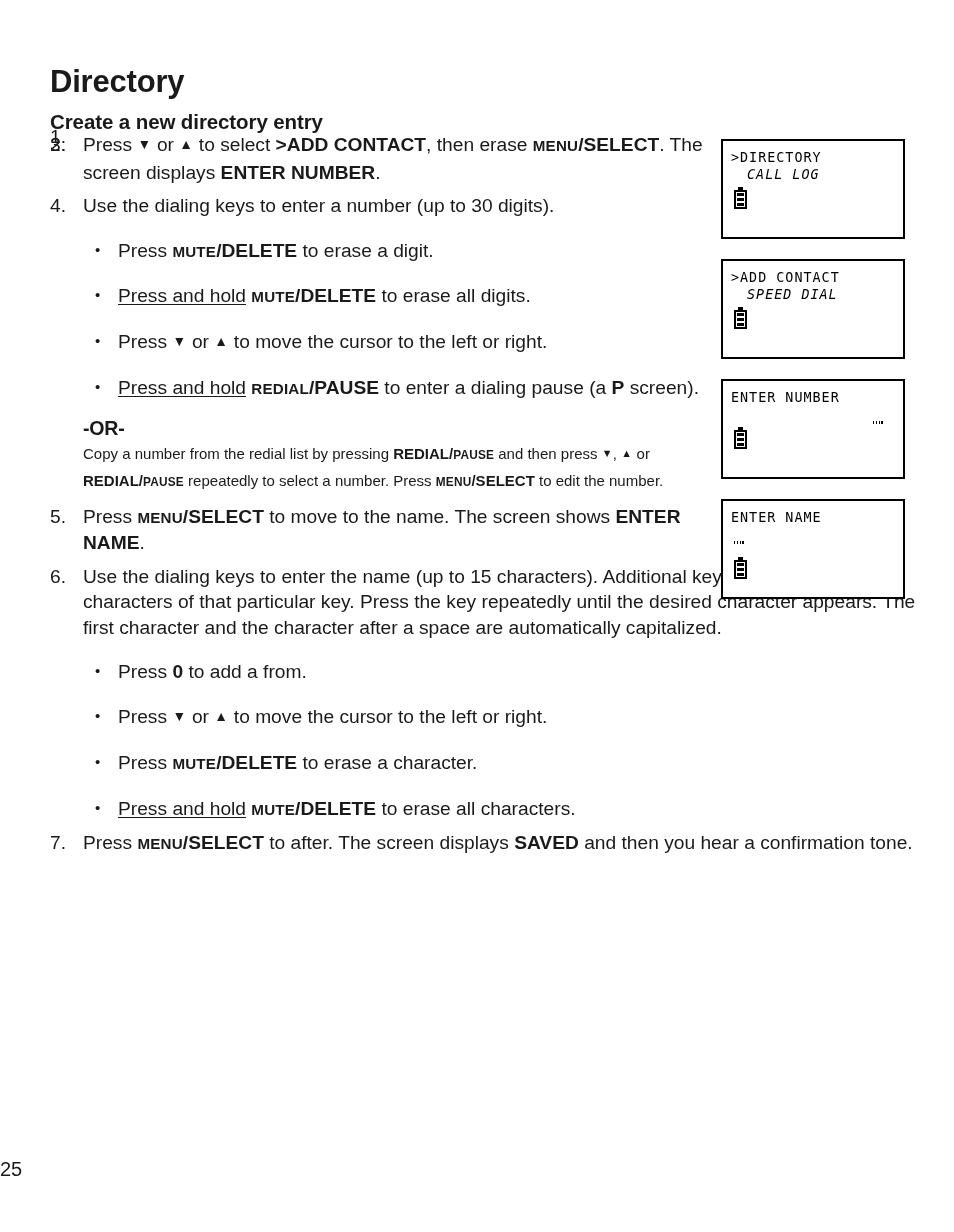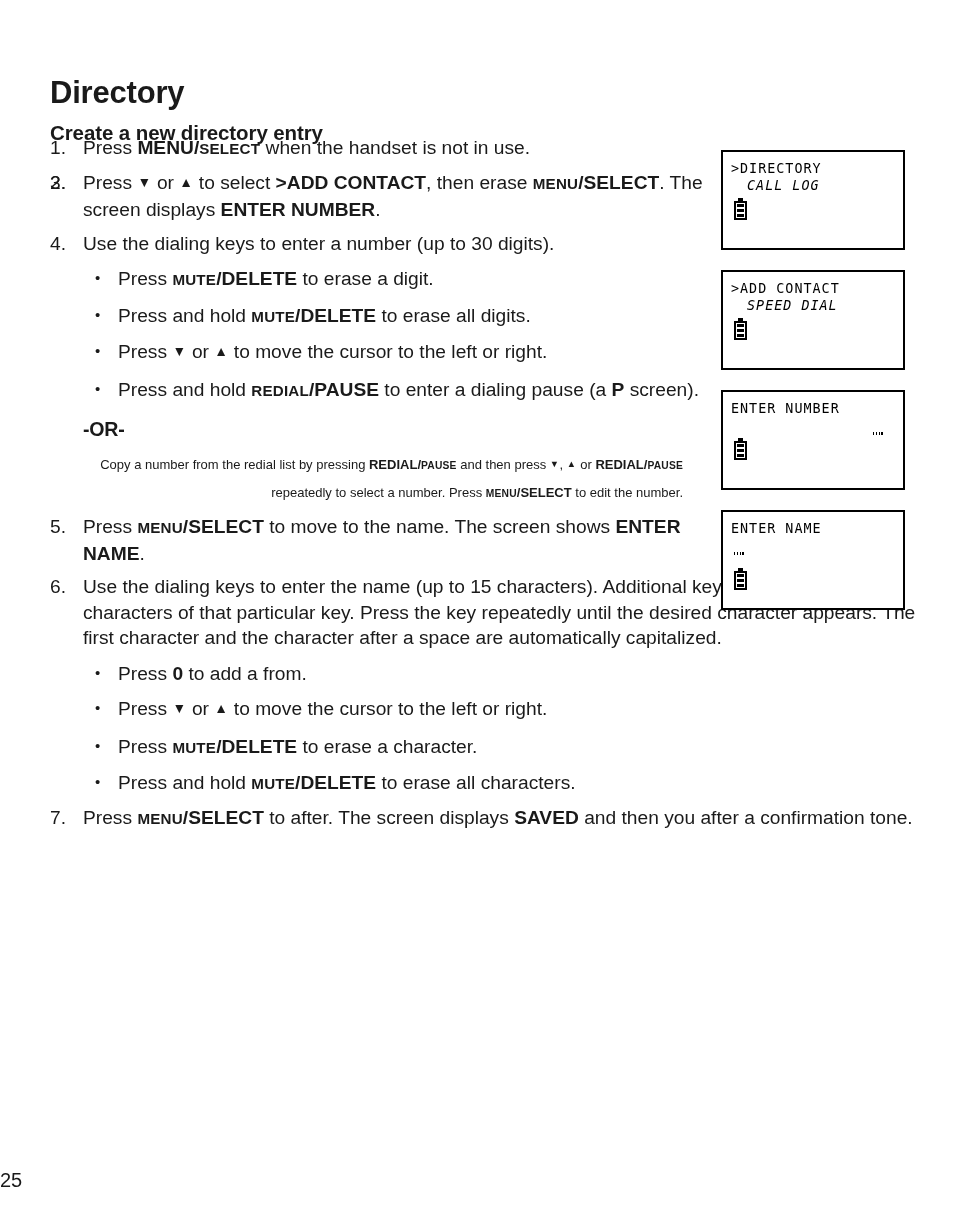--- a/index.html
+++ b/index.html
@@ -11,21 +11,21 @@
     width: 954px;
     height: 1232px;
     position: relative;
     font-family: "Liberation Sans", sans-serif;
     color: #1a1a1a;
     overflow: hidden;
   }
 
   .page {
     position: absolute;
-    left: 0; top: 11px;
+    left: 0; top: 0;
     width: 954px;
     height: 916px;
   }
 
   
   .page-title {
     position: absolute;
     left: 50px;
     top: 42px;
     font-size: 31px;
@@ -74,21 +74,21 @@
   .bullets {
     margin: 0;
     padding: 0;
     list-style: none;
   }
   .bullets li {
     position: relative;
     font-size: 19.2px;
     line-height: 25.5px;
     padding-left: 35px;
-    margin-top: 10px;
+    margin-top: 19px;
   }
   .bullets li::before {
     content: "\2022";
     position: absolute;
     left: 12px;
     top: -1px;
     font-size: 15px;
   }
   .bullets.narrow li { width: 590px; }
   .bullets.wide   li { width: 820px; }
@@ -97,32 +97,31 @@
     margin-top: 13px;
     margin-left: 0;
   }
   .or-label {
     font-size: 19.6px;
     font-weight: bold;
     line-height: 26px;
     letter-spacing: -0.2px;
   }
   .or-text {
-    font-size: 13px;
+    font-size: 15px;
     line-height: 25.5px;
     width: 600px;
-    margin-top: 10px;
-    text-align: right;
+    margin-top: 0;
   }
 
   
   b.key       { font-weight: bold; }
   
   span.sc     { font-weight: bold; font-size: 0.79em; letter-spacing: 0.2px; }
-  span.ul     { text-underline-offset: 2px; }
+  span.ul     { text-decoration: underline; text-underline-offset: 2px; }
   span.arrow  { font-size: 0.72em; position: relative; top: -2px; letter-spacing: 0.5px; }
 
   
   .lcd {
     position: absolute;
     width: 184px;
     height: 100px;
     border: 2.4px solid #000;
     background: #fff;
     box-sizing: border-box;
@@ -203,21 +202,20 @@
 <body>
 
 <div class="page">
 
   <h1 class="page-title">Directory</h1>
   <h2 class="section-title">Create a new directory entry</h2>
 
   <div class="steps" id="steps-root">
       <div class="step narrow">
         <span class="num">1.</span>
-        <div class="body"><span>Press </span><b class="key">MENU</b><b class="key">/</b><span class="sc">SELECT</span><span> when the handset is not in use.</span></div>
       </div>
       <div class="step narrow">
         <span class="num">2.</span>
       </div>
       <div class="step narrow">
         <span class="num">3.</span>
         <div class="body"><span>Press </span><span class="arrow">▼</span><span> or </span><span class="arrow">▲</span><span> to select </span><b class="key">&gt;ADD CONTACT</b><span>, then erase </span><span class="sc">MENU</span><b class="key">/SELECT</b><span>. The screen displays </span><b class="key">ENTER NUMBER</b><span>.</span></div>
       </div>
       <div class="step narrow">
         <span class="num">4.</span>
@@ -239,21 +237,21 @@
         <span class="num">6.</span>
         <div class="body"><span>Use the dialing keys to enter the name (up to 15 characters). Additional key presses show other characters of that particular key. Press the key repeatedly until the desired character appears. The first character and the character after a space are automatically capitalized.</span><ul class="bullets wide">
             <li><span>Press </span><b class="key">0</b><span> to add a from.</span></li>
             <li><span>Press </span><span class="arrow">▼</span><span> or </span><span class="arrow">▲</span><span> to move the cursor to the left or right.</span></li>
             <li><span>Press </span><span class="sc">MUTE</span><b class="key">/DELETE</b><span> to erase a character.</span></li>
             <li><span class="ul">Press and hold</span><span> </span><span class="sc">MUTE</span><b class="key">/DELETE</b><span> to erase all characters.</span></li>
           </ul></div>
       </div>
       <div class="step wide">
         <span class="num">7.</span>
-        <div class="body"><span>Press </span><span class="sc">MENU</span><b class="key">/SELECT</b><span> to after. The screen displays </span><b class="key">SAVED</b><span> and then you after a confirmation tone.</span></div>
+        <div class="body"><span>Press </span><span class="sc">MENU</span><b class="key">/SELECT</b><span> to after. The screen displays </span><b class="key">SAVED</b><span> and then you hear a confirmation tone.</span></div>
       </div>
     </div>
 
   <div class="lcd lcd-1">
     <div class="lcd-line lcd-l1">&gt;DIRECTORY</div>
     <div class="lcd-line lcd-l2"> CALL LOG</div>
     <div class="battery bat-a">
       <div class="cap"></div>
         <div class="shell"></div>
       <div class="seg s1"></div>

